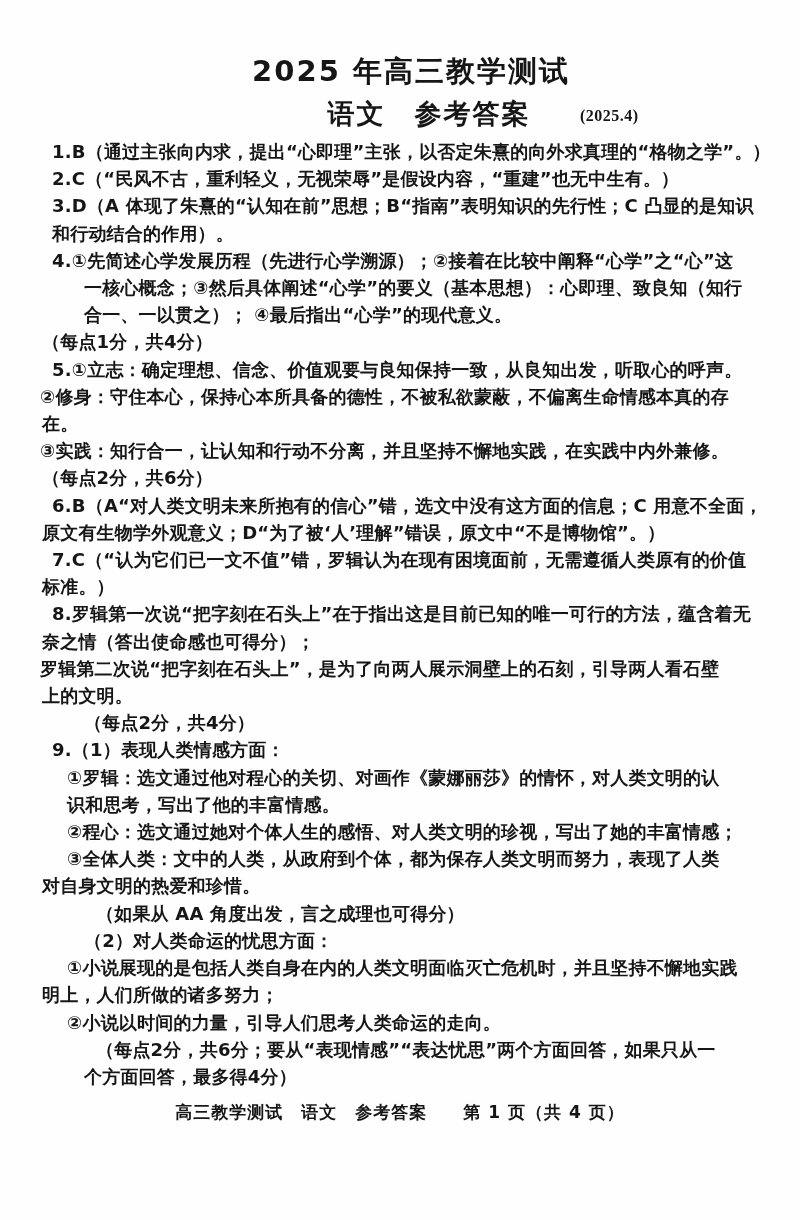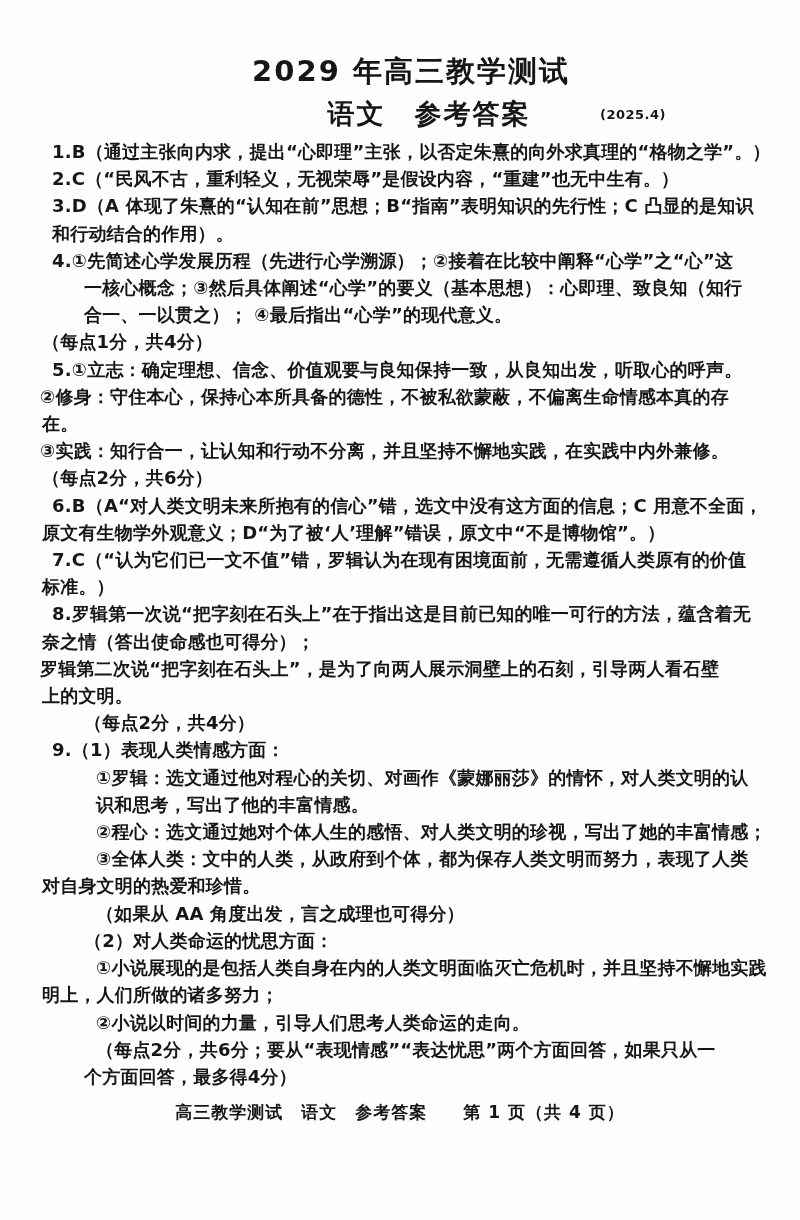--- a/index.html
+++ b/index.html
@@ -17,46 +17,46 @@
     position:absolute; top:52px; left:0; width:100%;
     text-align:center; font-size:29px; letter-spacing:2px;
     text-indent:22px; white-space:nowrap;
   }
   .doc-subtitle {
     position:absolute; top:96px; left:0; width:100%;
     text-align:center; font-size:27px; letter-spacing:2px;
     text-indent:58px; white-space:nowrap;
   }
   .doc-date {
-    position:absolute; top:107px; left:600px;
-    font-size:13px; letter-spacing:0.5px; white-space:nowrap;
+    position:absolute; top:107px; left:580px;
+    font-size:16px; letter-spacing:0.5px; white-space:nowrap;font-family:Liberation Serif, serif;
   }
   .answer-lines {
     position:absolute; top:138px; left:0; width:800px;
   }
   .line {
     font-size:18px; line-height:27.2px;
     letter-spacing:0.2px; white-space:nowrap;
   }
   .ind-n { padding-left:52px; }
   .ind-a { padding-left:40px; }
   .ind-b { padding-left:84px; }
   .ind-c { padding-left:42px; }
-  .ind-d { padding-left:96px; }
+  .ind-d { padding-left:67px; }
   .ind-e { padding-left:96px; }
   .doc-footer {
     position:absolute; top:1101px; left:0; width:100%;
     text-align:center; font-size:17px; letter-spacing:1px;
     white-space:nowrap;
   }
 </style>
 </head>
 <body>
 
-<div class="doc-title">2029 年高三教学测试</div>
+<div class="doc-title">2025 年高三教学测试</div>
 
 <div class="doc-subtitle">语文　参考答案</div>
 
 <div class="doc-date">(2025.4)</div>
 
 <div class="answer-lines">
     <div class="line ind-n">1.B（通过主张向内求，提出“心即理”主张，以否定朱熹的向外求真理的“格物之学”。）</div>
     <div class="line ind-n">2.C（“民风不古，重利轻义，无视荣辱”是假设内容，“重建”也无中生有。）</div>
     <div class="line ind-n">3.D（A 体现了朱熹的“认知在前”思想；B“指南”表明知识的先行性；C 凸显的是知识</div>
     <div class="line ind-n">和行动结合的作用）。</div>

